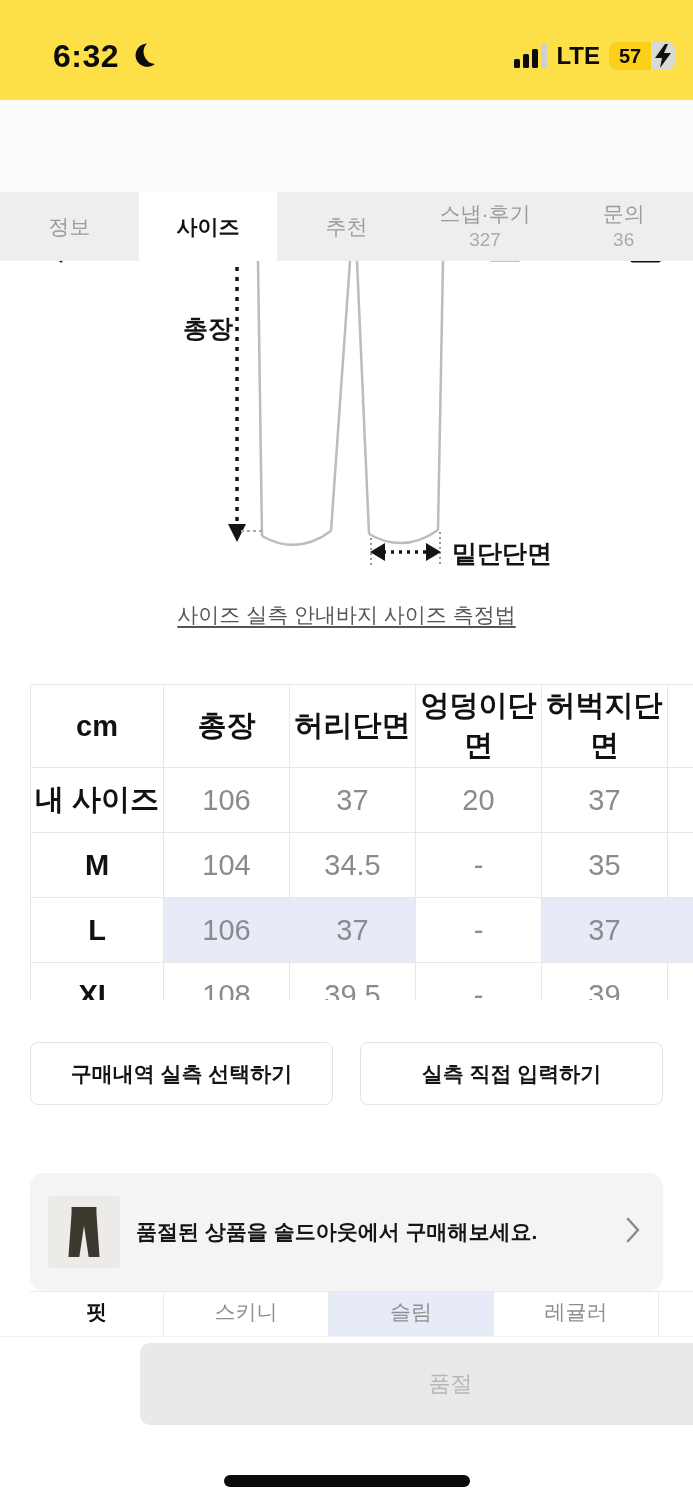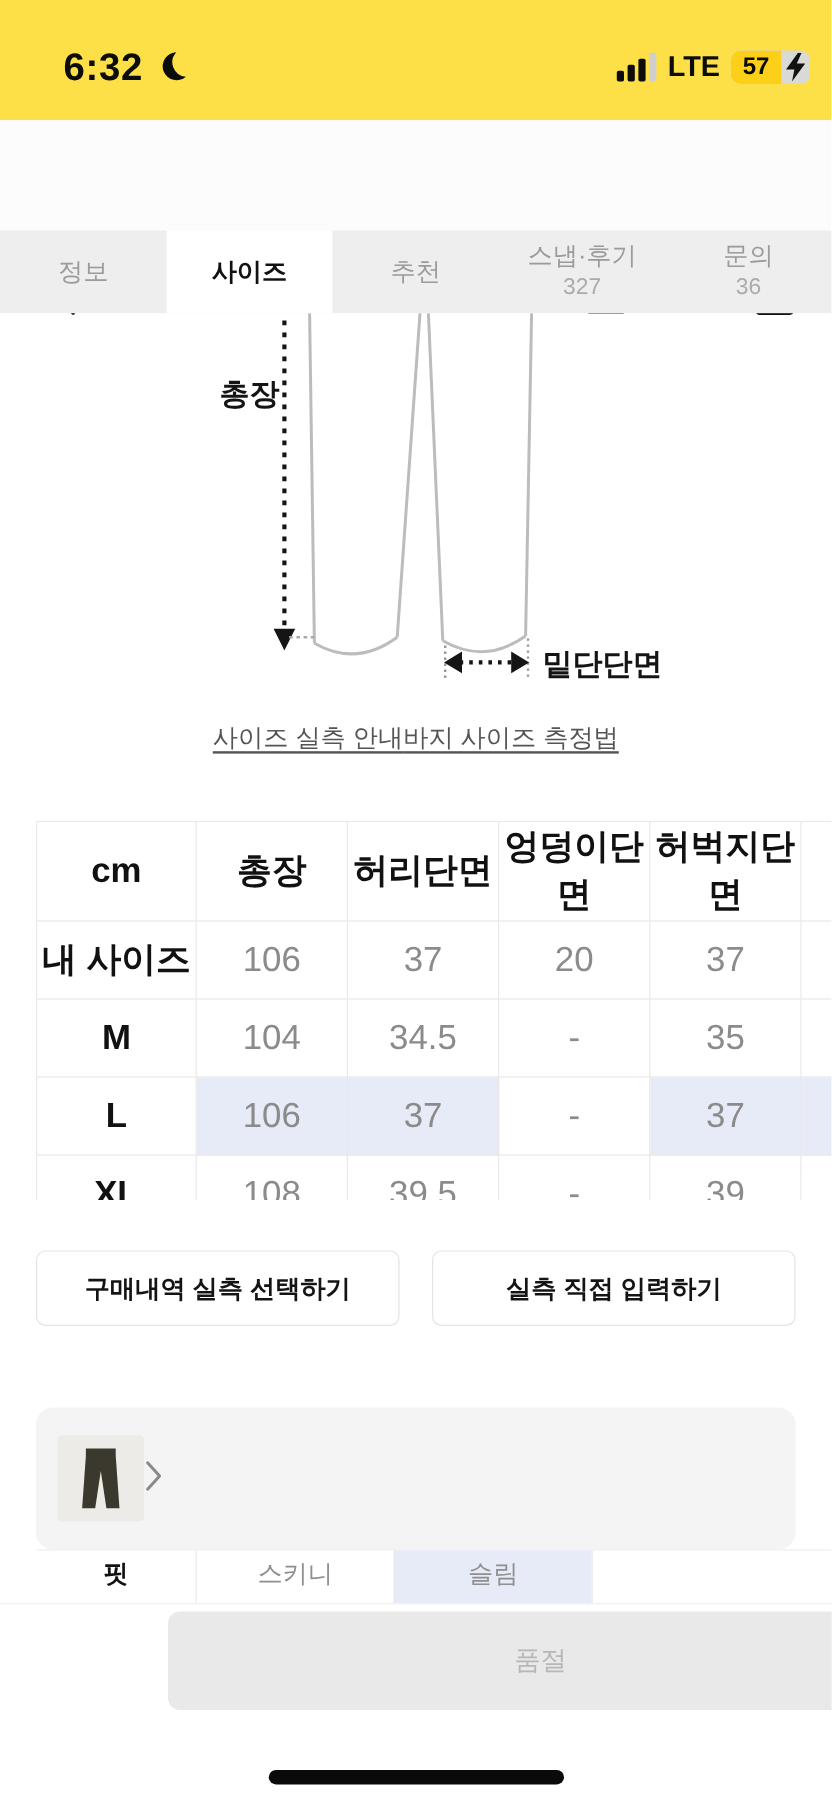--- a/index.html
+++ b/index.html
@@ -260,32 +260,34 @@
   <div class="act-btn">구매내역 실측 선택하기</div>
   <div class="act-btn">실측 직접 입력하기</div>
 </div>
 
 <div class="abs banner">
   <div class="thumb">
     <svg width="56" height="60" viewBox="0 0 72 76">
       <path d="M20,6 h32 v8 h-32 z M20,14 h32 l4,56 h-14 l-6,-40 -6,40 h-14 z" fill="#3b382e"></path>
     </svg>
   </div>
+  <div class="banner-msg">품절된 상품을 솔드아웃에서 구매해보세요.</div>
   <div class="banner-chev">
     <svg width="16" height="28" viewBox="0 0 16 28">
       <polyline points="3,3 13,14 3,25" fill="none" stroke="#8a8a8a" stroke-width="2.5" stroke-linecap="round" stroke-linejoin="round"></polyline>
     </svg>
   </div>
 </div>
 
 <div class="abs fit-strip">
   <div class="fit-inner">
     <div class="fit-cell fit-label">핏</div>
     <div class="fit-cell fit-opt">스키니</div>
     <div class="fit-cell fit-opt selected">슬림</div>
+    <div class="fit-cell fit-opt">레귤러</div>
     <div class="fit-part"></div>
   </div>
 </div>
 
 <div class="abs bottom-bar">
   <div class="abs cta">품절</div>
   <div class="abs home-indicator"></div>
 </div>
 
 </body></html>

